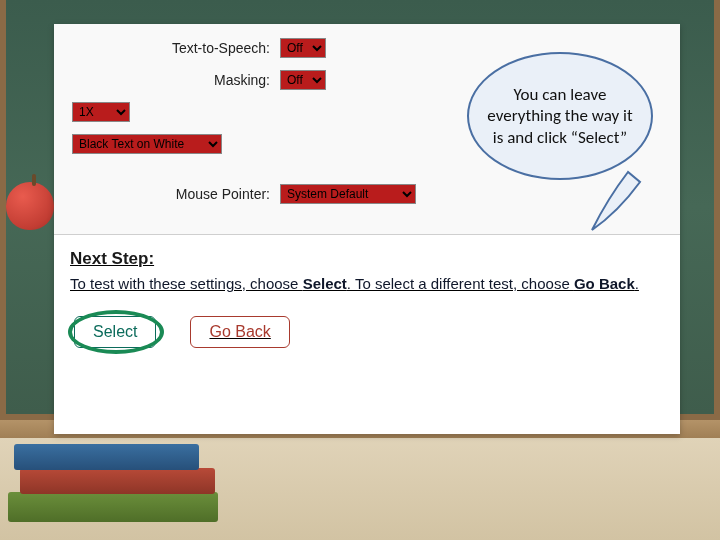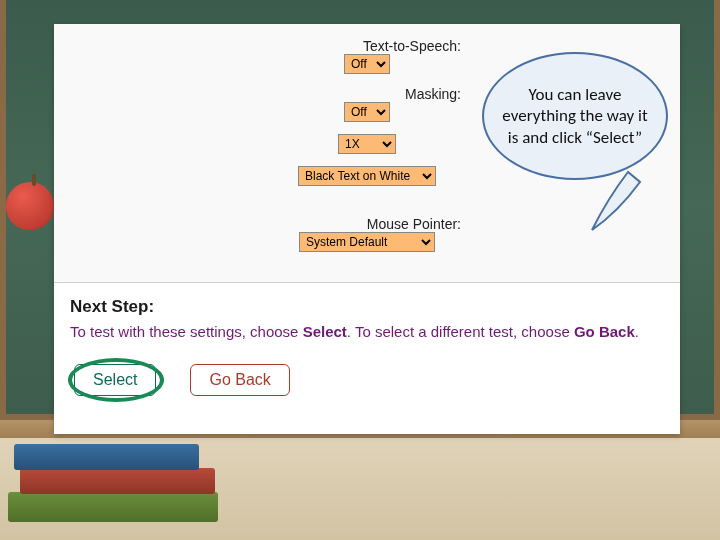--- a/index.html
+++ b/index.html
@@ -87,60 +87,60 @@
   }
 
   .settings-area {
     background: #f9f9f9;
     padding: 14px 18px 26px 18px;
   }
   .row {
     display: flex;
     align-items: center;
     margin-bottom: 12px;
-    flex-direction: column;
   }
   .row .label {
     width: 208px;
     text-align: right;
     font-size: 14px;
     color: #222;
     padding-right: 10px;
     font-weight: 500;
   }
   .row select {
     font-size: 12px;
     padding: 1px 2px;
     border: 1px solid #888;
-    background: #fdba74;
+    background: #b91c1c;
     font-family: Arial, sans-serif;
   }
   select.w-off { width: 46px; }
   select.w-1x { width: 58px; }
-  select.w-bg { width: 138px; }
+  select.w-bg { width: 150px; }
   select.w-sys { width: 136px; }
 
   .divider {
     height: 1px;
     background: #cfcfcf;
     margin: 0;
   }
 
   .next-step {
     padding: 14px 2px 16px 16px;
+    text-decoration: underline;
   }
   .next-step .heading {
     font-size: 17px;
     font-weight: bold;
     color: #1a1a1a;
     margin-bottom: 6px;
   }
   .next-step .instr {
     font-size: 15px;
-    color: #701a75;
+    color: #0f172a;
     margin-bottom: 24px;
   }
   .next-step .instr b { font-weight: bold; }
 
   .btn-row {
     display: flex;
     align-items: center;
     gap: 34px;
     padding-left: 4px;
     position: relative;
@@ -170,21 +170,21 @@
     height: 44px;
     border: 4px solid #1a8a55;
     border-radius: 50%;
     pointer-events: none;
   }
 
   
   .speech {
     position: absolute;
     top: 28px;
-    right: 12px;
+    right: 27px;
     width: 186px;
     height: 128px;
     background: #eaf0f8;
     border: 2px solid #4a6fa3;
     border-radius: 50%;
     display: flex;
     align-items: center;
     justify-content: center;
     text-align: center;
     padding: 14px 18px;

